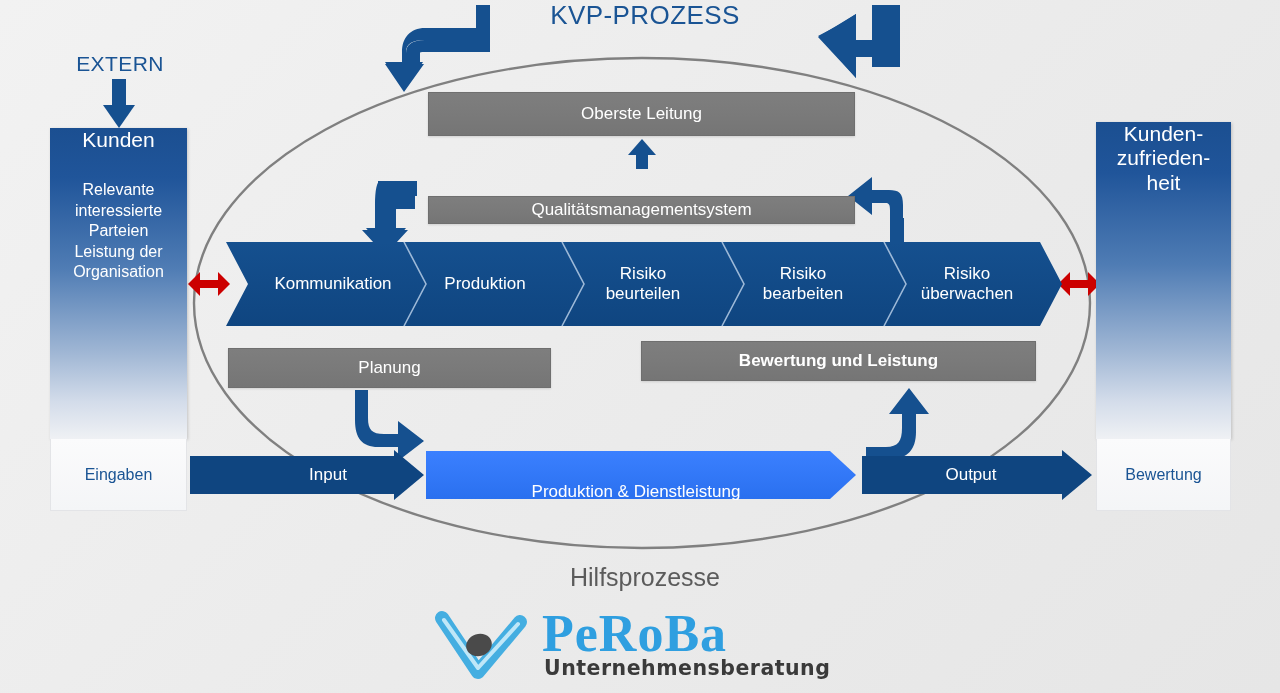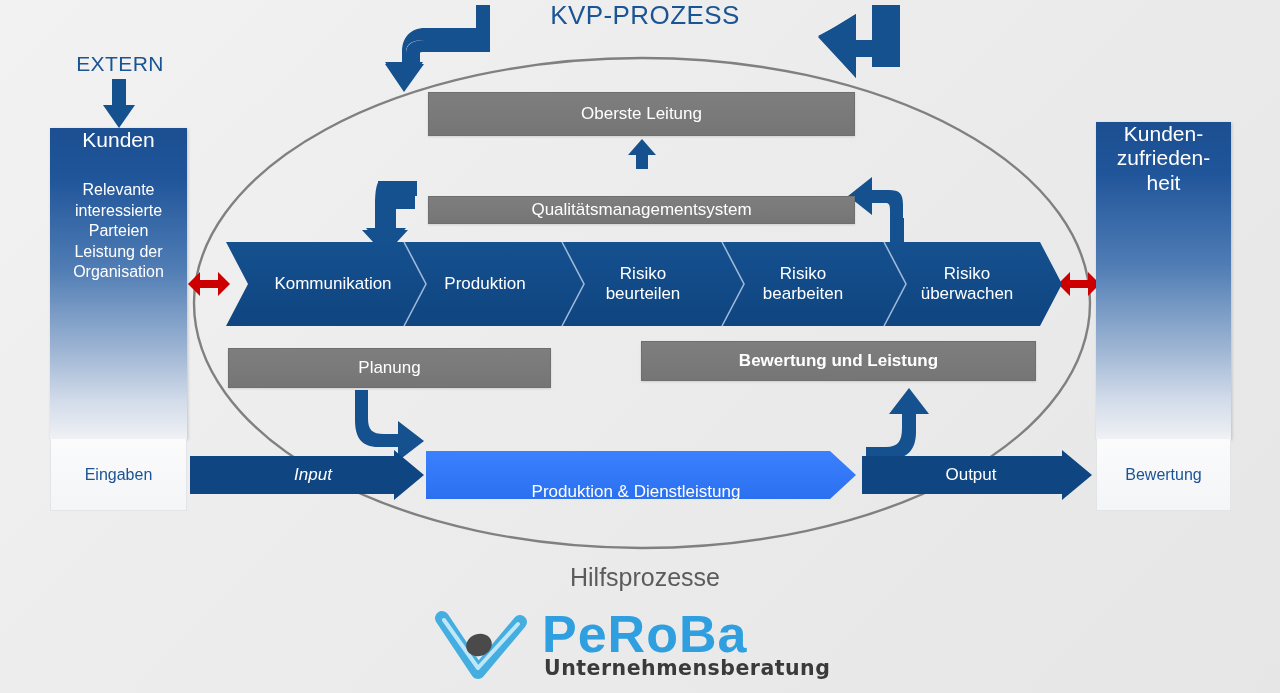--- a/index.html
+++ b/index.html
@@ -92,21 +92,21 @@
   #flowrow { position: absolute; left: 188px; top: 452px; width: 905px; height: 45px; }
   .flow-label {
     position: absolute; color: #ffffff; font-size: 17px;
     top: 50%; transform: translateY(-50%); text-align: center;
   }
 
   
   #logo { position: absolute; left: 432px; top: 608px; width: 420px; height: 80px; }
   .logo-word {
     position: absolute; left: 110px; top: -4px;
-    font-family: Liberation Sans, sans-serif;
+    font-family: Liberation Serif, serif;
     font-size: 52px; font-weight: 700; letter-spacing: 1px;
     color: #2f9fe0;
   }
   .logo-sub {
     position: absolute; left: 112px; top: 48px;
     font-family: "DejaVu Sans", sans-serif;
     font-size: 20.5px; font-weight: 700; letter-spacing: .5px;
     color: #3a3a3a;
   }
 </style>
@@ -251,21 +251,21 @@
     <div class="chev-label" style="left:180px; width:158px;">Produktion</div>
     <div class="chev-label" style="left:338px; width:158px; white-space:pre-line;">Risiko
 beurteilen</div>
     <div class="chev-label" style="left:498px; width:158px; white-space:pre-line;">Risiko
 bearbeiten</div>
     <div class="chev-label" style="left:660px; width:162px; white-space:pre-line;">Risiko
 überwachen</div>
   </div>
 
   <div id="flowrow">
-    <div class="flow-label" style="left:35px;  width:180px;font-style:italic;">Input</div>
+    <div class="flow-label" style="left:50px;  width:180px;">Input</div>
     <div class="flow-label" style="left:238px; width:420px;margin-top:17px;">Produktion &amp; Dienstleistung</div>
     <div class="flow-label" style="left:688px; width:190px;">Output</div>
   </div>
 
   <div class="lbl-hilf">Hilfsprozesse</div>
 
   <div id="logo">
     <div class="logo-word">PeRoBa</div>
     <div class="logo-sub">Unternehmensberatung</div>
   </div>

